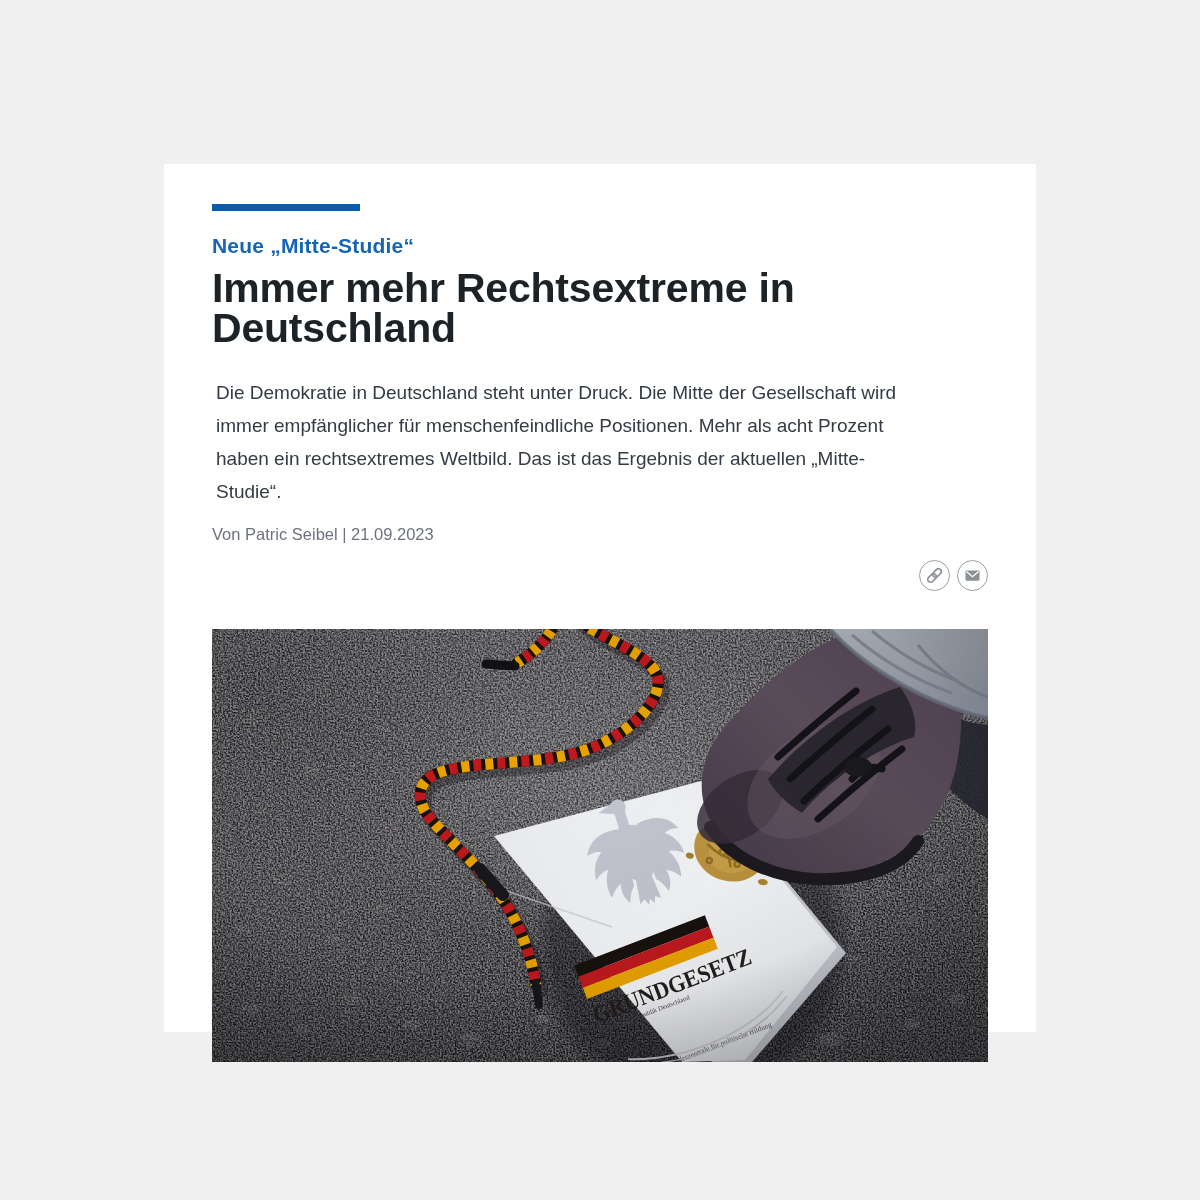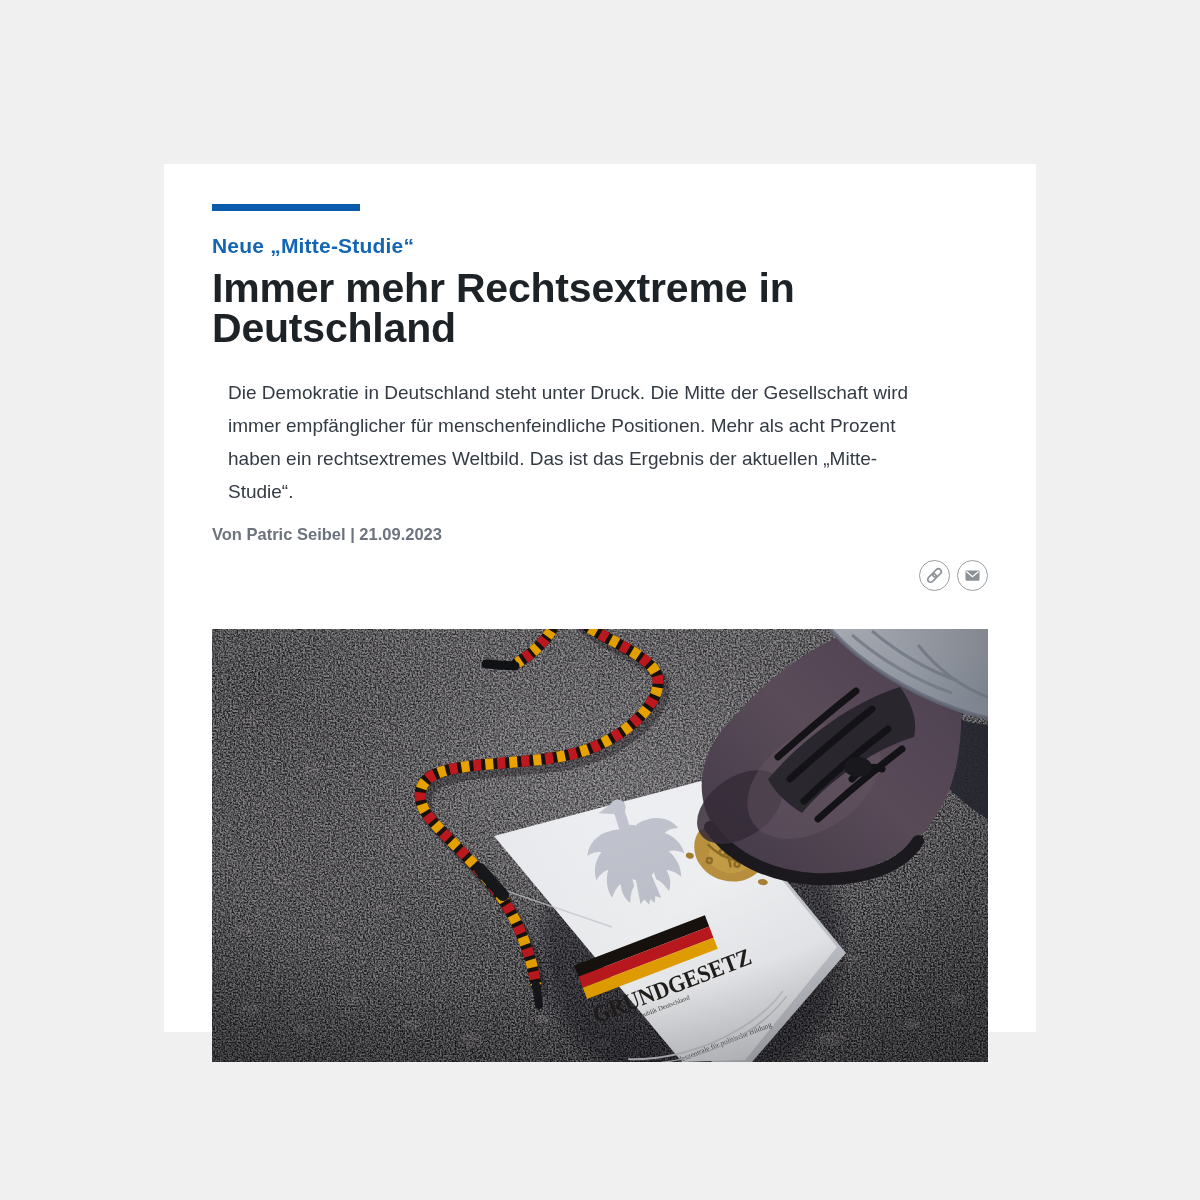--- a/index.html
+++ b/index.html
@@ -18,24 +18,24 @@
   .accent-bar{width:148px;height:7px;background:#0b5bad;}
   .kicker{
     margin-top:22px;font-size:21px;line-height:26px;font-weight:bold;
     color:#1465b4;letter-spacing:.2px;
   }
   .headline{
     margin:9px 0 0 0;font-size:41px;line-height:40px;font-weight:bold;
     color:#1d2227;letter-spacing:-.2px;
   }
   .teaser{
-    margin:28px 0 0 16px;font-size:19px;line-height:33px;color:#343b44;
+    margin:28px 0 0 4px;font-size:19px;line-height:33px;color:#343b44;
     white-space:pre-line;max-width:778px;
   }
-  .byline{margin-top:16px;font-size:16.5px;line-height:20px;font-weight:bold;color:#6d737e;}
+  .byline{margin-top:16px;font-size:16.5px;line-height:20px;font-weight:normal;color:#6d737e;}
   .share-row{margin-top:16px;display:flex;justify-content:flex-end;gap:7px;height:31px;}
   .icon-btn{
     width:31px;height:31px;border-radius:50%;
     border:1.6px solid #9aa0a5;background:#ffffff;
     display:flex;align-items:center;justify-content:center;
     padding:0;cursor:pointer;box-sizing:border-box;
   }
   .icon-btn svg{display:block;}
   .photo-figure{margin:38px 0 0 0;width:776px;height:433px;}
   .photo-figure svg{display:block;width:776px;height:433px;}

